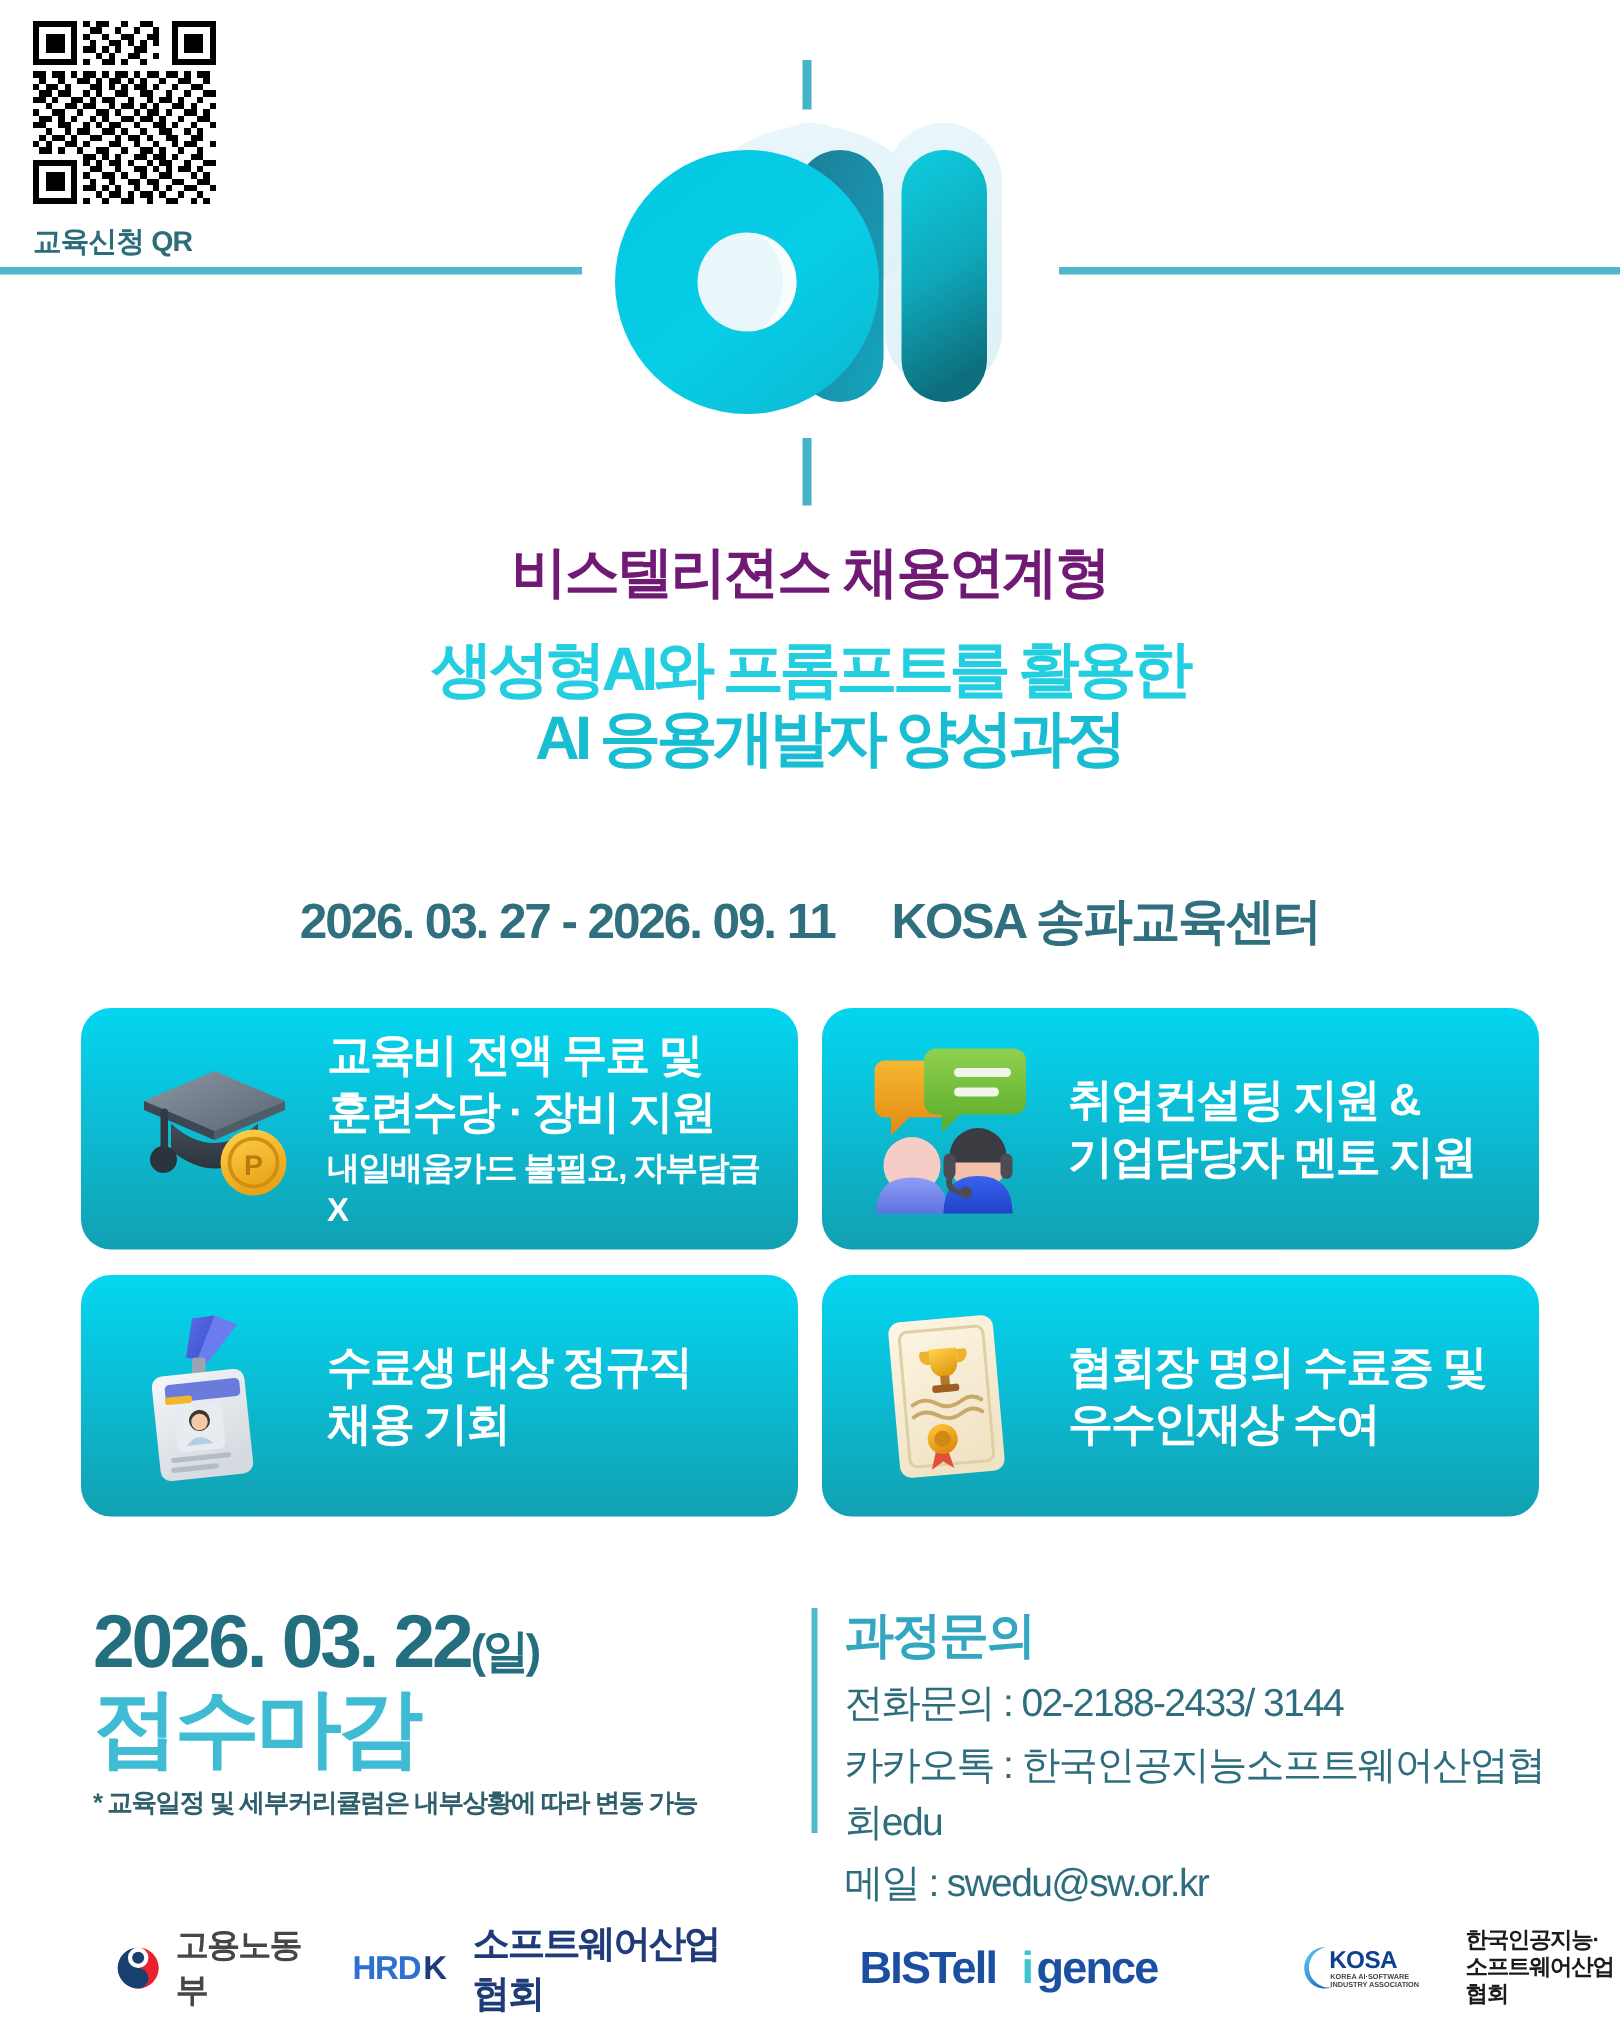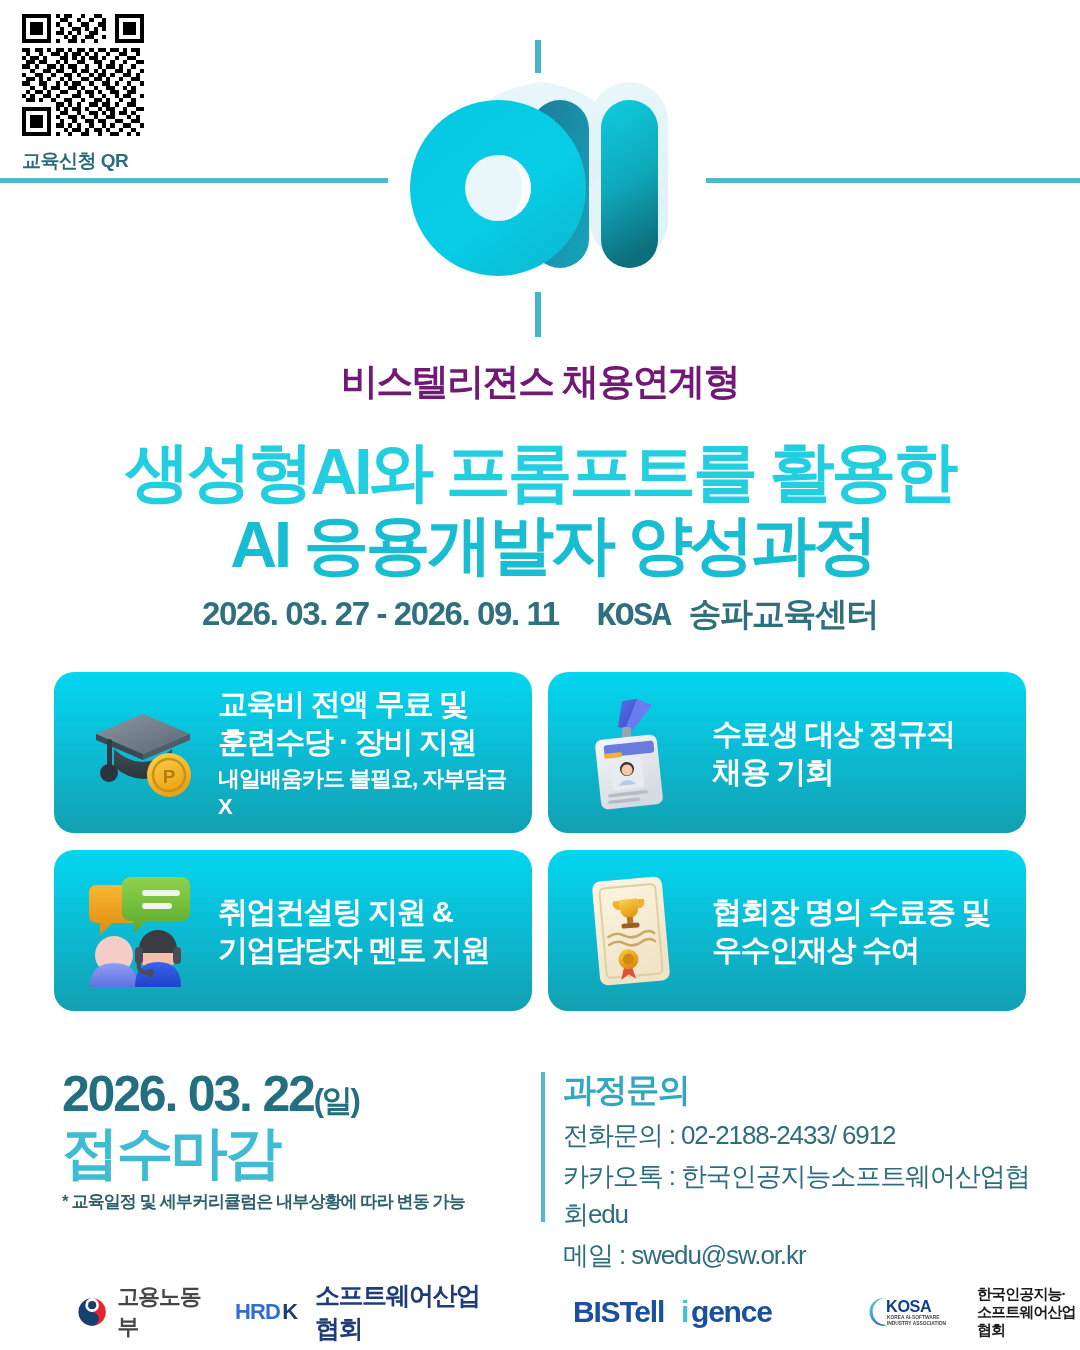--- a/index.html
+++ b/index.html
@@ -30,29 +30,29 @@
   
   .ai-logo{ position:absolute; left:405px; top:70px; width:290px; height:215px; }
 
   
   .eyebrow{
     position:absolute; left:0; right:0; top:357px; text-align:center;
     font-size:37px; font-weight:700; color:#701a75; letter-spacing:-1.6px;
   }
   .headline{
     position:absolute; left:0; right:0; top:424px; text-align:center;
-    font-size:65px; font-weight:900; color:#22cee0;
-    letter-spacing:-3.2px; line-height:1.12;margin-top:12px;
+    font-size:41px; font-weight:900; color:#22cee0;
+    letter-spacing:-3.2px; line-height:1.12;
   }
   .headline .ln2{ display:block; color:#18bdd2;padding-left:25px; }
   .dateline{
     position:absolute; left:0; right:0; top:592px; text-align:center;
     font-size:33px; font-weight:600; color:#2f6f7e; letter-spacing:-1.4px;
   }
-  .dateline .venue{ margin-left:30px;font-family:Liberation Mono, monospace; }
+  .dateline .venue{ margin-left:30px; }
 
   
   .cards{
     position:absolute; left:54px; top:672px;
     width:972px;
     display:grid; grid-template-columns:1fr 1fr;
     gap:17px 16px;
   }
   .card{
     height:161px; border-radius:20px;
@@ -445,53 +445,20 @@
         <text x="85" y="82" font-size="19" font-weight="700" fill="#b87c0c" text-anchor="middle" font-family="'Liberation Sans',sans-serif">P</text>
       </svg>
     </div>
     <div class="txt">
       <div class="main">교육비 전액 무료 및
 훈련수당 · 장비 지원</div>
       <div class="sub">내일배움카드 불필요, 자부담금 X</div>
     </div>
   </div>
 
-  <div class="card c2">
-    <div class="icon">
-      <svg width="104" height="116" viewBox="0 0 104 116">
-        <defs>
-          <linearGradient id="lany" x1="0" y1="0" x2="1" y2="1">
-            <stop offset="0%" stop-color="#5b6fe8"></stop>
-              <stop offset="100%" stop-color="#3b4dc9"></stop>
-          </linearGradient>
-          <linearGradient id="cardG" x1="0" y1="0" x2="0.4" y2="1">
-            <stop offset="0%" stop-color="#f4f6f8"></stop>
-              <stop offset="100%" stop-color="#d6dbe1"></stop>
-          </linearGradient>
-        </defs>
-        <path d="M40 6 L55 4 L46 34 L36 32 Z" fill="url(#lany)"></path>
-        <path d="M55 4 L70 10 L50 36 L44 32 Z" fill="#6a7cf0"></path>
-        <rect x="40" y="32" width="9" height="12" rx="2" fill="#9aa4b3"></rect>
-        <rect x="16" y="42" width="62" height="70" rx="7" fill="url(#cardG)" transform="rotate(-6 47 77)"></rect>
-        <rect x="22" y="48" width="50" height="12" rx="3" fill="#6b7bdb" transform="rotate(-6 47 54)"></rect>
-        <rect x="22" y="58" width="18" height="5" rx="2" fill="#f2b628" transform="rotate(-6 31 60)"></rect>
-        <rect x="29" y="64" width="32" height="30" rx="4" fill="#e8ecf1" transform="rotate(-6 45 79)"></rect>
-        <circle cx="45" cy="74" r="7" fill="#3a3630" transform="rotate(-6 45 74)"></circle>
-        <circle cx="45" cy="75" r="5.5" fill="#f3c9a6" transform="rotate(-6 45 75)"></circle>
-        <path d="M36 90 q9 -10 18 0 z" fill="#b6cde8" transform="rotate(-6 45 86)"></path>
-        <rect x="26" y="97" width="40" height="3.5" rx="1.7" fill="#b4bcc6" transform="rotate(-6 46 98)"></rect>
-        <rect x="26" y="104" width="32" height="3.5" rx="1.7" fill="#b4bcc6" transform="rotate(-6 42 105)"></rect>
-      </svg>
-    </div>
-    <div class="txt">
-      <div class="main">수료생 대상 정규직
-채용 기회</div>
-    </div>
-  </div>
-
   <div class="card c3">
     <div class="icon">
       <svg width="122" height="116" viewBox="0 0 122 116">
         <defs>
           <linearGradient id="bub1" x1="0" y1="0" x2="0" y2="1">
             <stop offset="0%" stop-color="#8fd14f"></stop>
               <stop offset="100%" stop-color="#5aaa2a"></stop>
           </linearGradient>
           <linearGradient id="bub2" x1="0" y1="0" x2="0" y2="1">
             <stop offset="0%" stop-color="#f7b731"></stop>
@@ -517,20 +484,53 @@
         <path d="M57 76 a19 19 0 0 1 38 0 v4 h-38 z" fill="#3b3b42"></path>
         <rect x="53" y="74" width="8" height="17" rx="4" fill="#4c4c55"></rect>
         <rect x="91" y="74" width="8" height="17" rx="4" fill="#4c4c55"></rect>
         <path d="M57 90 q-2 10 10 10" stroke="#4c4c55" stroke-width="4" fill="none" stroke-linecap="round"></path>
         <circle cx="68" cy="100" r="4" fill="#4c4c55"></circle>
       </svg>
     </div>
     <div class="txt">
       <div class="main">취업컨설팅 지원 &amp;
 기업담당자 멘토 지원</div>
+    </div>
+  </div>
+
+  <div class="card c2">
+    <div class="icon">
+      <svg width="104" height="116" viewBox="0 0 104 116">
+        <defs>
+          <linearGradient id="lany" x1="0" y1="0" x2="1" y2="1">
+            <stop offset="0%" stop-color="#5b6fe8"></stop>
+              <stop offset="100%" stop-color="#3b4dc9"></stop>
+          </linearGradient>
+          <linearGradient id="cardG" x1="0" y1="0" x2="0.4" y2="1">
+            <stop offset="0%" stop-color="#f4f6f8"></stop>
+              <stop offset="100%" stop-color="#d6dbe1"></stop>
+          </linearGradient>
+        </defs>
+        <path d="M40 6 L55 4 L46 34 L36 32 Z" fill="url(#lany)"></path>
+        <path d="M55 4 L70 10 L50 36 L44 32 Z" fill="#6a7cf0"></path>
+        <rect x="40" y="32" width="9" height="12" rx="2" fill="#9aa4b3"></rect>
+        <rect x="16" y="42" width="62" height="70" rx="7" fill="url(#cardG)" transform="rotate(-6 47 77)"></rect>
+        <rect x="22" y="48" width="50" height="12" rx="3" fill="#6b7bdb" transform="rotate(-6 47 54)"></rect>
+        <rect x="22" y="58" width="18" height="5" rx="2" fill="#f2b628" transform="rotate(-6 31 60)"></rect>
+        <rect x="29" y="64" width="32" height="30" rx="4" fill="#e8ecf1" transform="rotate(-6 45 79)"></rect>
+        <circle cx="45" cy="74" r="7" fill="#3a3630" transform="rotate(-6 45 74)"></circle>
+        <circle cx="45" cy="75" r="5.5" fill="#f3c9a6" transform="rotate(-6 45 75)"></circle>
+        <path d="M36 90 q9 -10 18 0 z" fill="#b6cde8" transform="rotate(-6 45 86)"></path>
+        <rect x="26" y="97" width="40" height="3.5" rx="1.7" fill="#b4bcc6" transform="rotate(-6 46 98)"></rect>
+        <rect x="26" y="104" width="32" height="3.5" rx="1.7" fill="#b4bcc6" transform="rotate(-6 42 105)"></rect>
+      </svg>
+    </div>
+    <div class="txt">
+      <div class="main">수료생 대상 정규직
+채용 기회</div>
     </div>
   </div>
 
   <div class="card c4">
     <div class="icon">
       <svg width="104" height="120" viewBox="0 0 104 120">
         <defs>
           <linearGradient id="paperG" x1="0" y1="0" x2="0.3" y2="1">
             <stop offset="0%" stop-color="#fdf6e3"></stop>
               <stop offset="100%" stop-color="#f0e4c6"></stop>
@@ -572,21 +572,21 @@
   <div class="big">
     <span>2026. 03. 22</span><span class="dow">(일)</span>
   </div>
   <div class="closed">접수마감</div>
   <div class="note">* 교육일정 및 세부커리큘럼은 내부상황에 따라 변동 가능</div>
 </div>
 
 <div class="contact">
   <div class="vline"></div>
   <div class="heading">과정문의</div>
-  <div class="row">전화문의 : 02-2188-2433/ 6912</div>
+  <div class="row">전화문의 : 02-2188-2433/ 3144</div>
   <div class="row">카카오톡 : 한국인공지능소프트웨어산업협회edu</div>
   <div class="row">메일 : swedu@sw.or.kr</div>
 </div>
 
 <div class="footer">
 
   <div class="logo-unit f1">
     <svg width="40" height="40" viewBox="0 0 40 40">
       <path d="M20 3 a17 17 0 0 1 0 34 a8.5 8.5 0 0 1 0 -17 a8.5 8.5 0 0 0 0 -17 z" fill="#e8232e"></path>
       <path d="M20 3 a17 17 0 0 0 0 34 a8.5 8.5 0 0 0 0 -17 a8.5 8.5 0 0 1 0 -17 z" fill="#17406e"></path>

